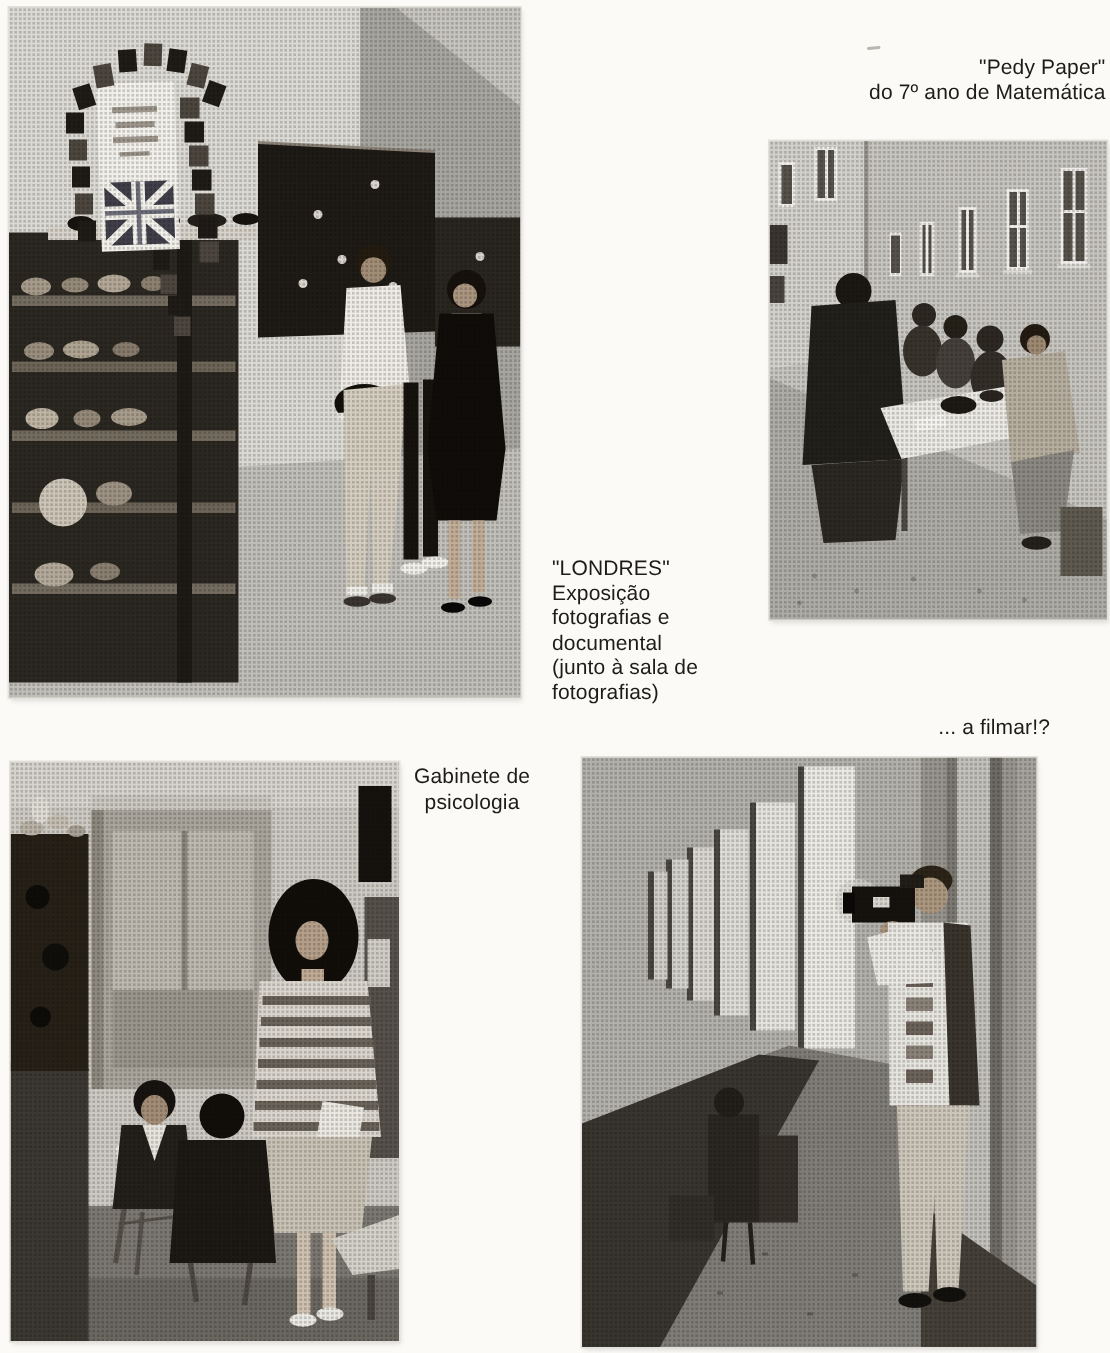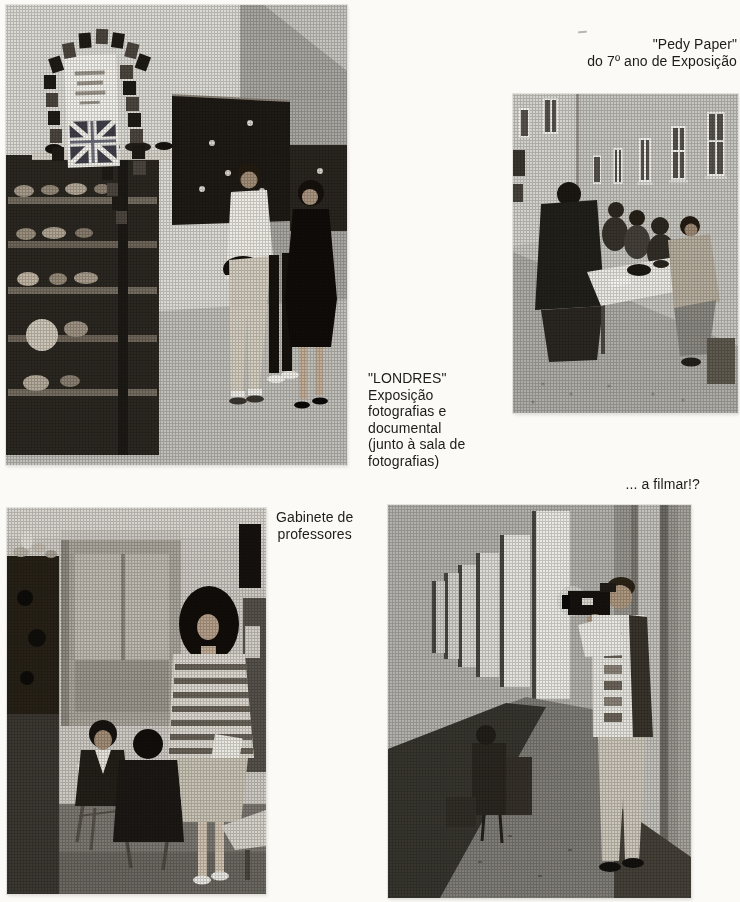--- a/index.html
+++ b/index.html
@@ -373,34 +373,34 @@
         <ellipse cx="222" cy="362" rx="11" ry="5" fill="#13110e"></ellipse>
           <ellipse cx="245" cy="358" rx="11" ry="5" fill="#13110e"></ellipse>
       </g>
     </svg>
   </figure>
 
   <div class="speck"></div>
 
   <div class="caption" id="cap-pedy">
     <div>"Pedy Paper"</div>
-    <div>do 7º ano de Exposição</div>
+    <div>do 7º ano de Matemática</div>
   </div>
 
   <div class="caption" id="cap-londres">
     <div>"LONDRES"</div>
     <div>Exposição</div>
     <div>fotografias e</div>
     <div>documental</div>
     <div>(junto à sala de</div>
     <div>fotografias)</div>
   </div>
 
   <div class="caption" id="cap-gabinete">
     <div>Gabinete de</div>
-    <div>professores</div>
+    <div>psicologia</div>
   </div>
 
   <div class="caption" id="cap-filmar">
     <div>... a filmar!?</div>
   </div>
 
 </div>
 
 </body></html>

